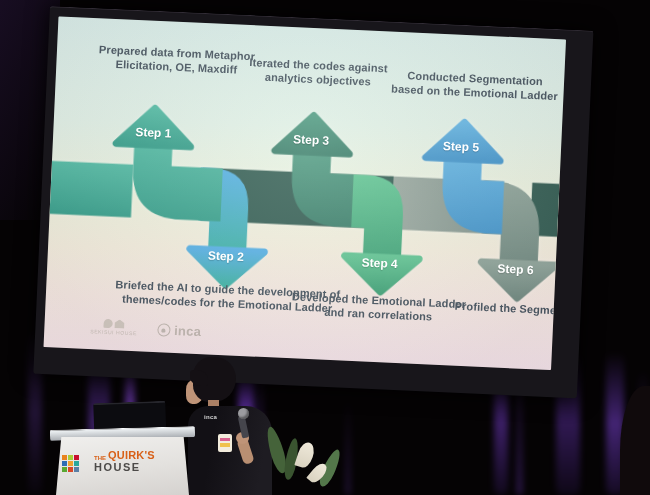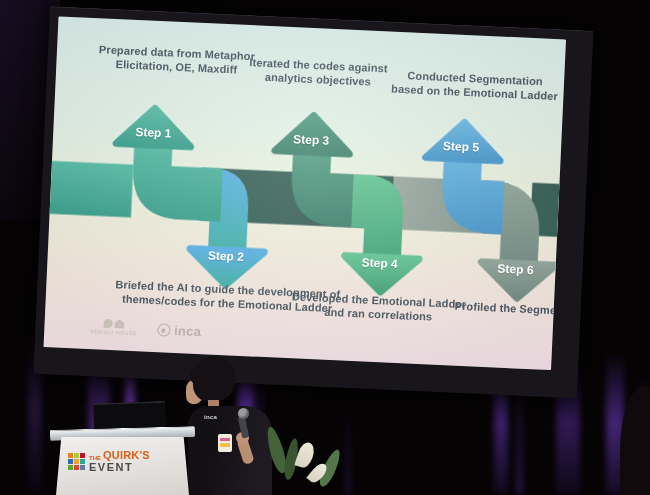--- a/index.html
+++ b/index.html
@@ -43,21 +43,21 @@
   #laptop{position:absolute;left:94px;top:402px;width:72px;height:42px;background:#0c0c10;
       border-radius:2px;transform:rotate(-2deg);border-top:2px solid #26262c;}
   #laptop:after{content:"";position:absolute;left:-6px;bottom:-3px;width:84px;height:6px;
       background:#141418;border-radius:2px;}
   #podium{position:absolute;left:50px;top:426px;width:145px;height:69px;}
   #podium-rim{position:absolute;left:0;top:2px;width:145px;height:10px;transform:rotate(-1.5deg);
       background:linear-gradient(#eef2f4,#a8acb1);border-radius:2px;border-top:1.5px solid #fbfdfe;}
   #podium-body{position:absolute;left:6px;top:11px;width:133px;height:58px;
       background:linear-gradient(173deg,#f0efed 0%,#e3e1de 55%,#d5d2cf 100%);
       clip-path:polygon(4% 0,96% 0,100% 100%,0 100%);}
-  #podium-sign{position:absolute;left:12px;top:13px;display:flex;gap:4px;align-items:flex-start;}
+  #podium-sign{position:absolute;left:6px;top:13px;display:flex;gap:15px;align-items:center;}
   #quirks-grid{display:grid;grid-template-columns:repeat(3,5px);grid-auto-rows:5px;gap:1px;margin-top:3px;}
   .qsq{width:5px;height:5px;display:block;}
   .sign-text{display:flex;flex-direction:column;line-height:1;}
   .sign-row1{display:flex;align-items:flex-end;gap:2px;}
   .sign-the{font-size:6px;font-weight:bold;color:#d86018;}
   .sign-brand{font-size:11px;font-weight:bold;color:#d86018;letter-spacing:.2px;}
   .sign-event{font-size:11px;font-weight:bold;color:#4c4a48;letter-spacing:1.5px;margin-top:1px;}
   
   #speaker{position:absolute;left:180px;top:356px;width:115px;height:139px;}
   .face{position:absolute;left:6px;top:24px;width:18px;height:24px;background:#bf9478;
@@ -230,21 +230,21 @@
             <span class="qsq" style="background: rgb(42, 167, 155);"></span>
             <span class="qsq" style="background: rgb(90, 168, 50);"></span>
             <span class="qsq" style="background: rgb(216, 71, 39);"></span>
             <span class="qsq" style="background: rgb(91, 127, 166);"></span>
           </div>
         <div class="sign-text">
           <div class="sign-row1">
             <span class="sign-the">THE</span>
             <span class="sign-brand">QUIRK'S</span>
           </div>
-          <span class="sign-event">EVENT</span>
+          <span class="sign-event">HOUSE</span>
         </div>
       </div>
     </div>
   </div>
 
   <div id="plant">
     <div class="leaf" style="left:18px;top:6px;width:13px;height:48px;transform:rotate(-16deg);"></div>
     <div class="leaf" style="left:34px;top:18px;width:11px;height:42px;background:#3a5430;transform:rotate(10deg);"></div>
     <div class="leaf" style="left:72px;top:28px;width:12px;height:40px;background:#53774a;transform:rotate(24deg);"></div>
     <div class="flower" style="left:46px;top:22px;width:15px;height:26px;transform:rotate(18deg);"></div>

